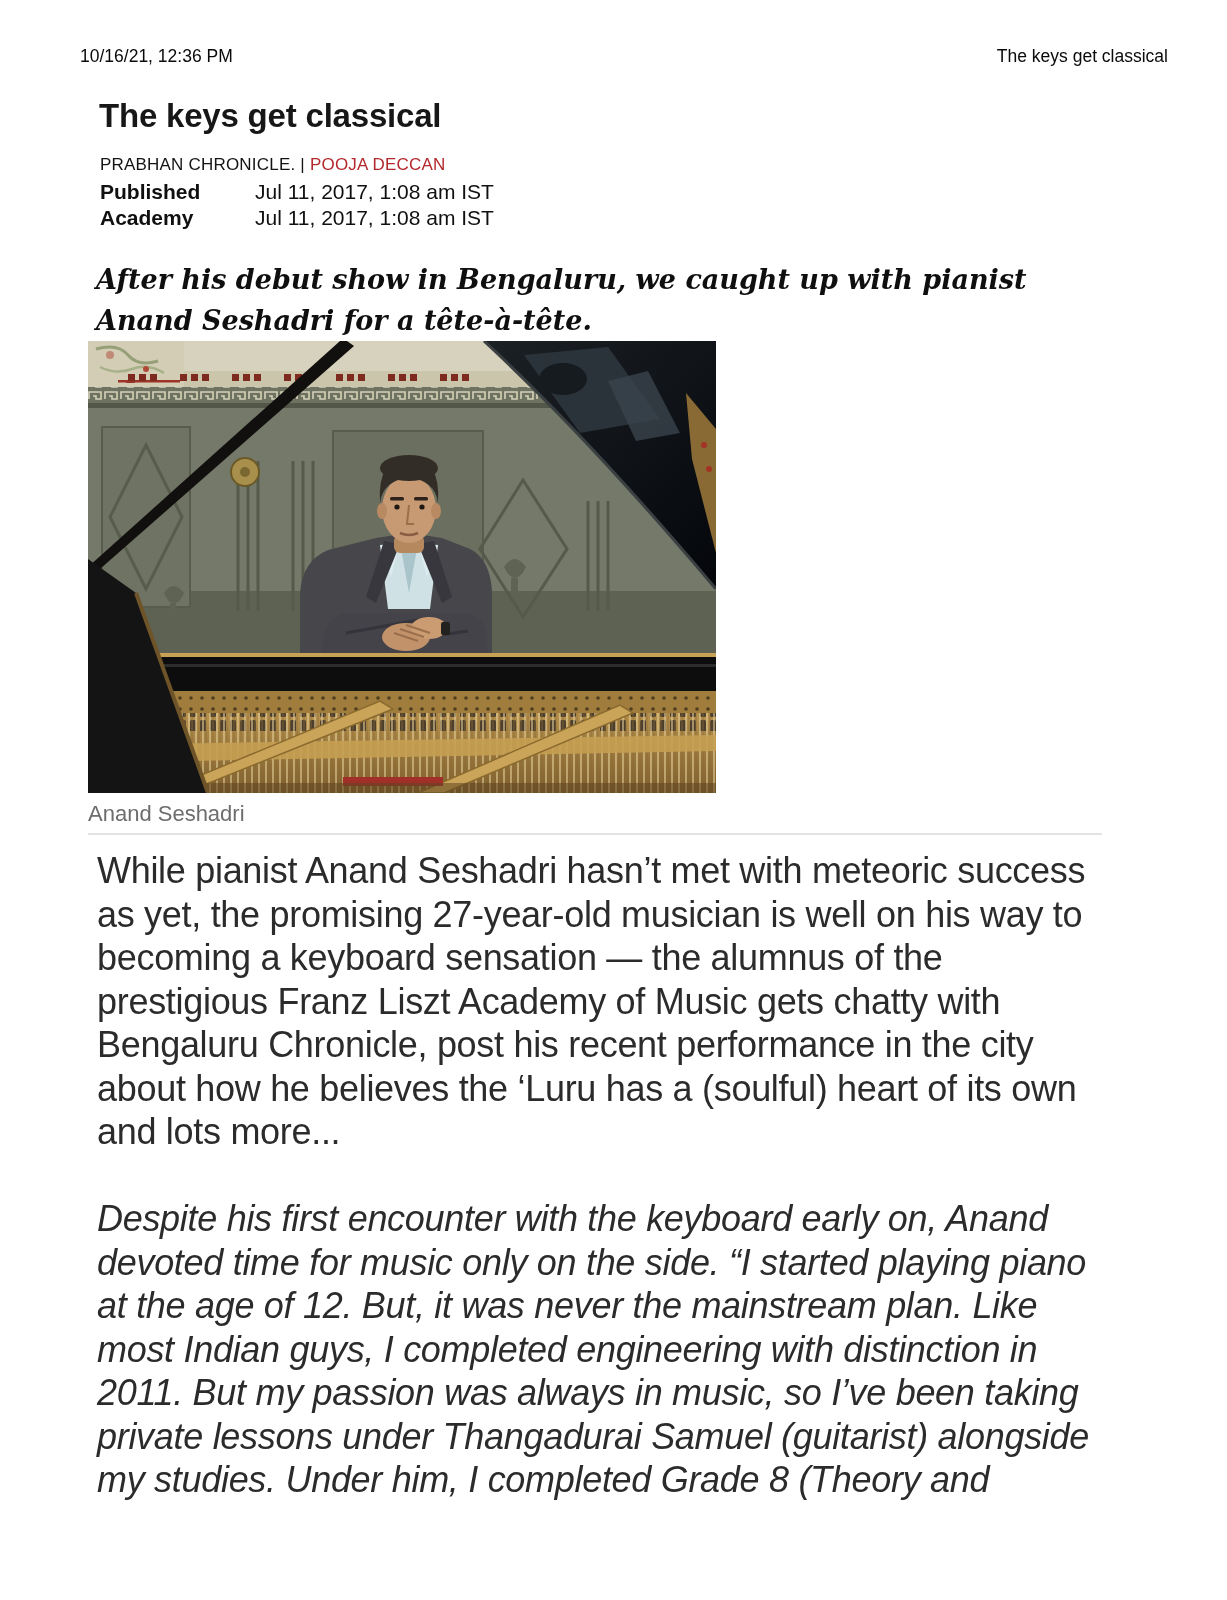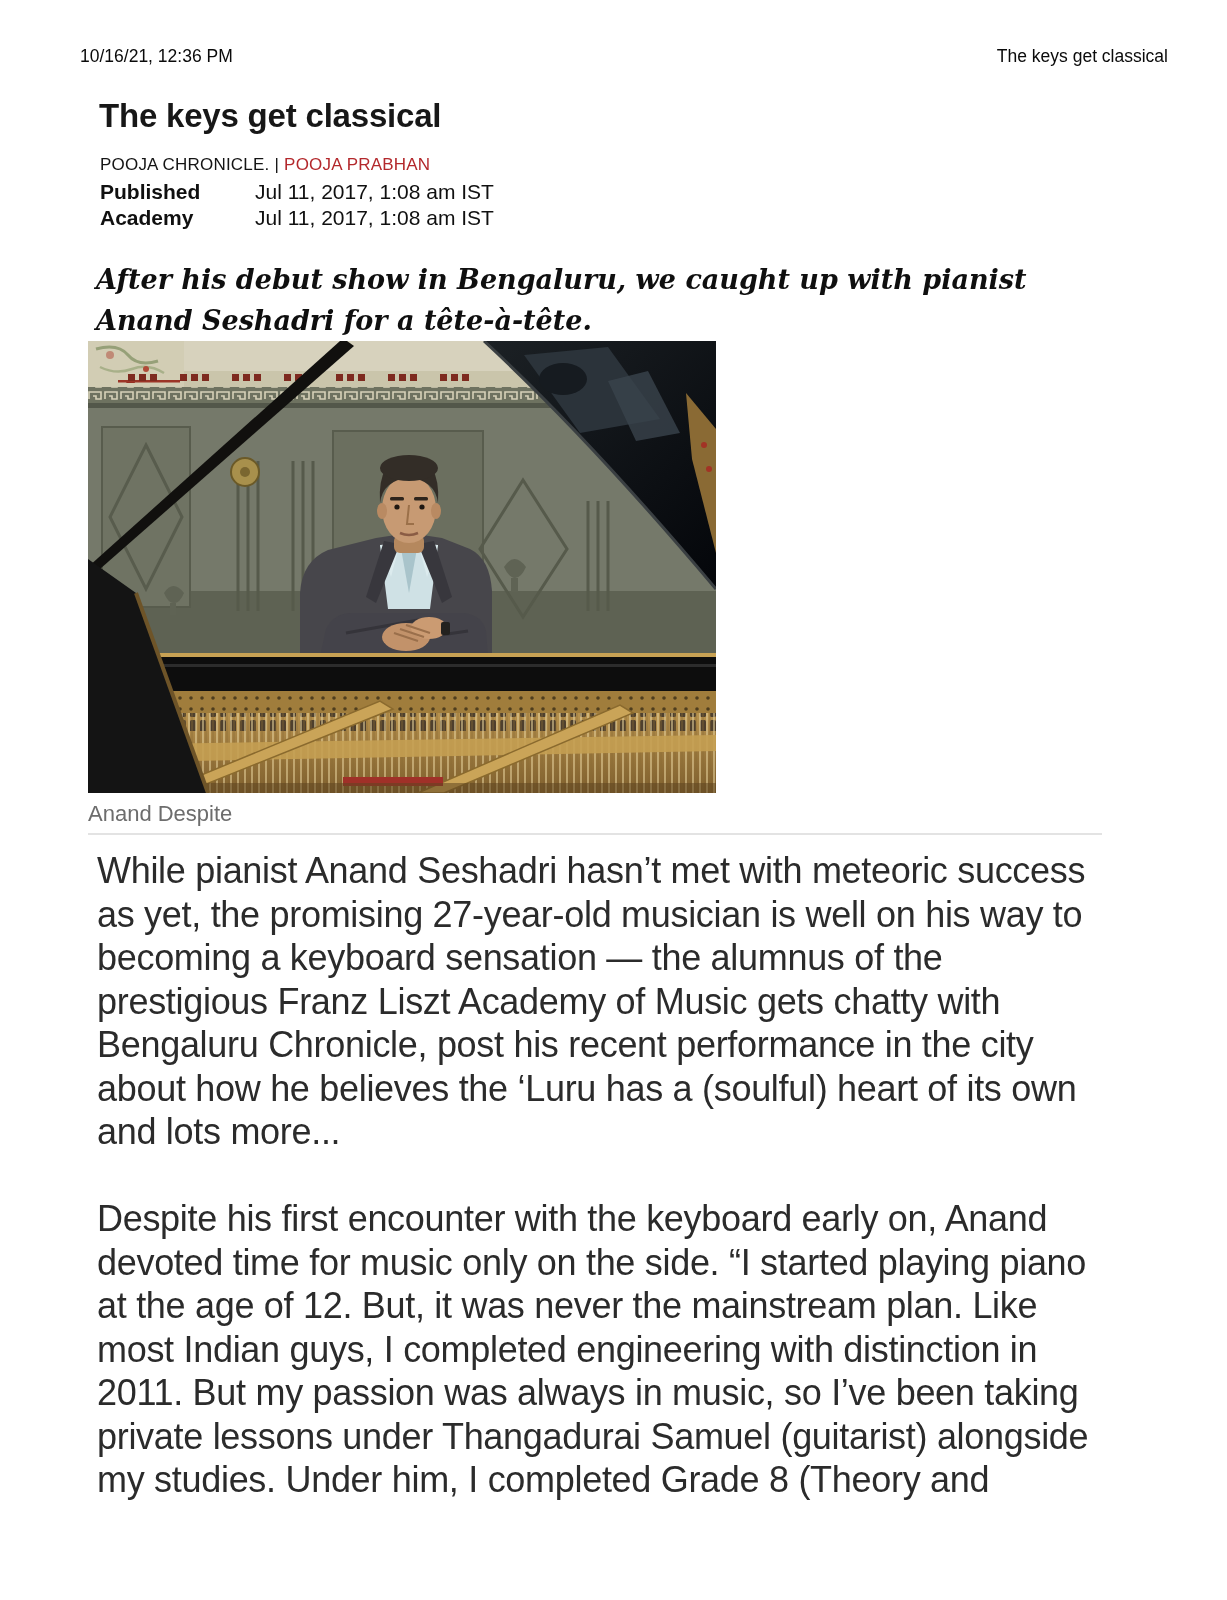--- a/index.html
+++ b/index.html
@@ -28,36 +28,36 @@
   .figure svg{display:block;}
   .caption{margin-top:8px;font-size:22px;color:#6d6d6d;}
 
   .divider{position:absolute;top:833px;left:88px;width:1014px;height:0;
         border:none;border-top:2px solid #e3e3e3;margin:0;}
 
   .body-para{position:absolute;left:97px;width:1008px;margin:0;
         font-size:36px;line-height:43.5px;letter-spacing:-0.3px;
         color:#2b2b2b;white-space:pre-line;}
   .para-1{top:849px;}
-  .para-2{top:1197px;}
+  .para-2{top:1197px;font-style:italic;}
 </style>
 </head>
 <body>
 
 <div class="sheet">
 
   <header class="print-header">
     <span>10/16/21, 12:36 PM</span>
     <span>The keys get classical</span>
   </header>
 
   <h1 class="title">The keys get classical</h1>
 
   <div class="byline">
-    <span>POOJA CHRONICLE.</span><span class="sep">|</span><span class="author">POOJA PRABHAN</span>
+    <span>PRABHAN CHRONICLE.</span><span class="sep">|</span><span class="author">POOJA DECCAN</span>
   </div>
 
   <div class="meta">
     <div class="meta-row">
       <span class="meta-label">Published</span>
       <span class="meta-value">Jul 11, 2017, 1:08 am IST</span>
     </div>
     <div class="meta-row">
       <span class="meta-label">Academy</span>
       <span class="meta-value">Jul 11, 2017, 1:08 am IST</span>
@@ -202,21 +202,21 @@
       <rect x="0" y="372" width="628" height="80" fill="url(#strings)" opacity="0.85"></rect>
       <polygon points="0,404 628,394 628,410 0,422" fill="#c49e52" opacity="0.9"></polygon>
       <polygon points="70,452 96,452 305,368 292,360" fill="#caa458" stroke="#8a6a2e" stroke-width="1.5"></polygon>
       <polygon points="330,452 356,452 545,372 532,364" fill="#caa458" stroke="#8a6a2e" stroke-width="1.5"></polygon>
       <rect x="255" y="436" width="100" height="9" fill="#a03028"></rect>
       <rect x="0" y="442" width="628" height="10" fill="#5f4620" opacity="0.55"></rect>
 
       <path d="M0,218 L48,252 L120,452 L0,452 Z" fill="#141414"></path>
       <path d="M48,252 L120,452" stroke="#6e5428" stroke-width="4" fill="none"></path>
     </svg>
-    <figcaption class="caption">Anand Despite</figcaption>
+    <figcaption class="caption">Anand Seshadri</figcaption>
   </figure>
 
   <hr class="divider">
 
   <p class="body-para para-1">While pianist Anand Seshadri hasn’t met with meteoric success
 as yet,  the promising 27-year-old musician is well on his way to
 becoming a keyboard sensation — the alumnus of the
 prestigious Franz Liszt Academy of Music gets chatty with
 Bengaluru Chronicle, post his recent performance in the city
 about how he believes the ‘Luru has a (soulful) heart of its own

